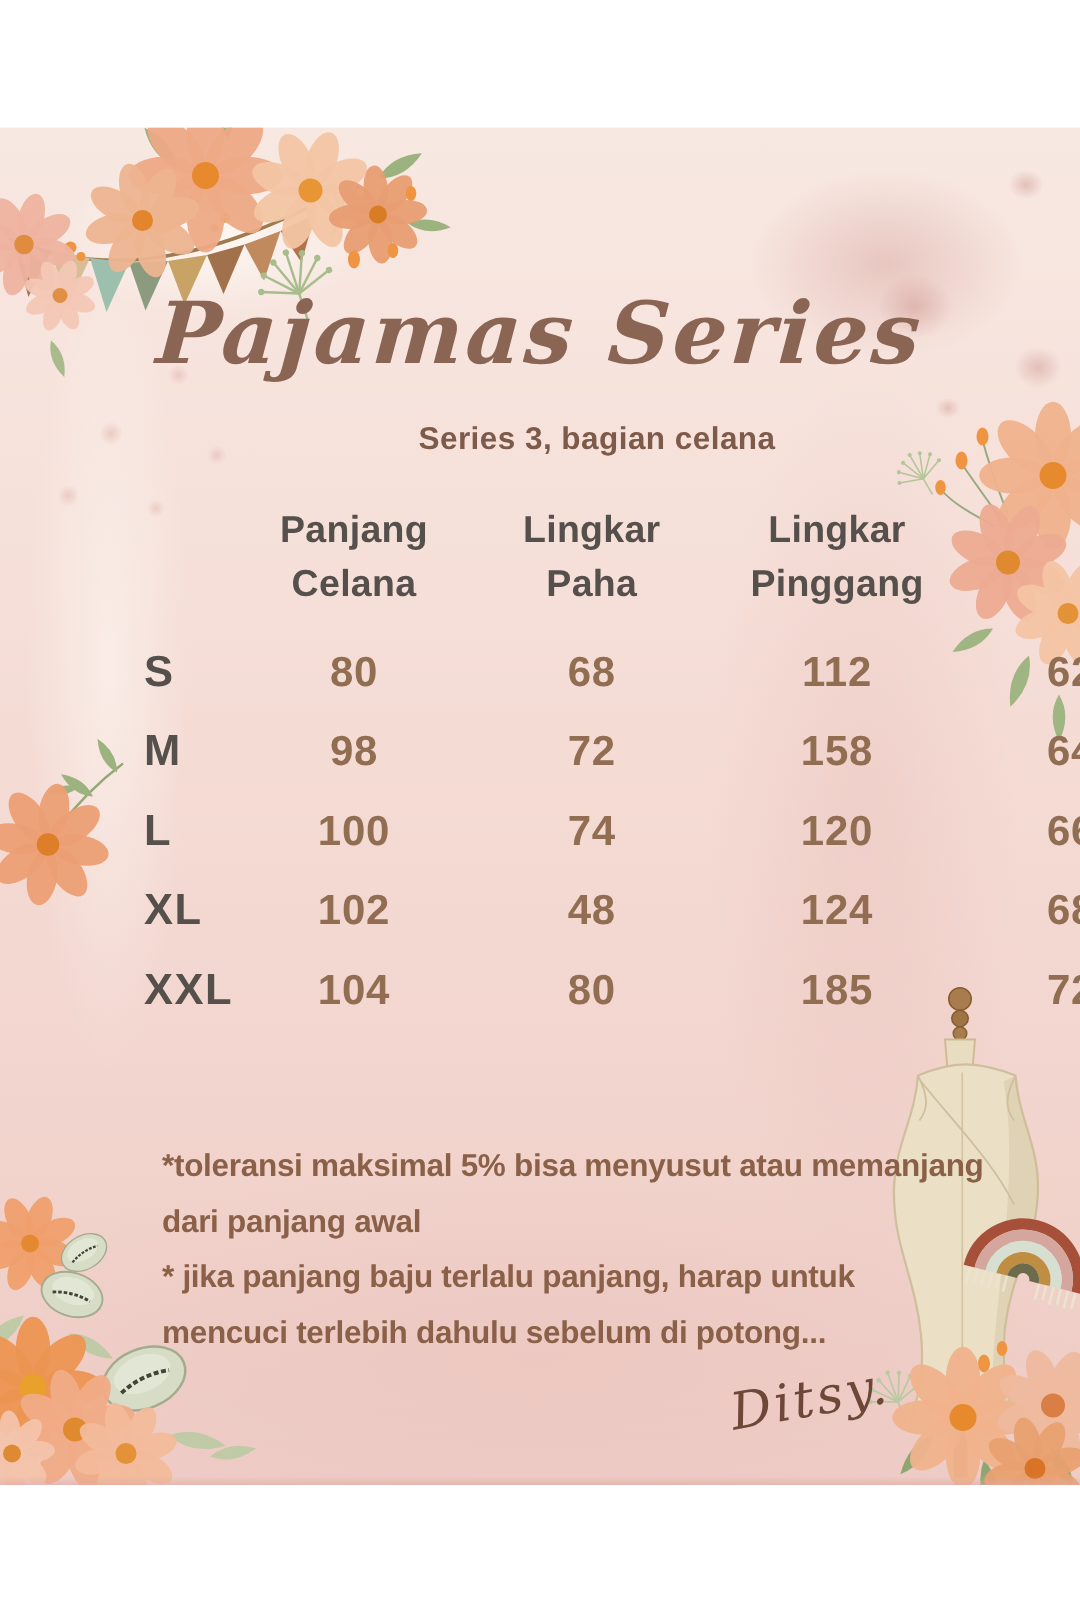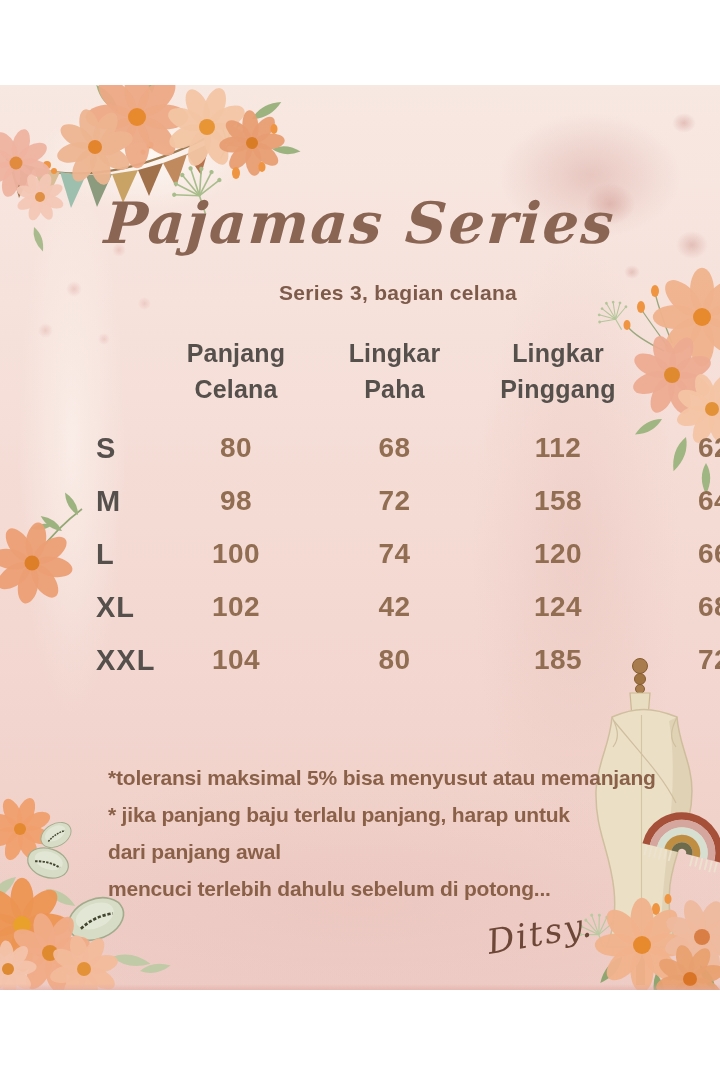--- a/index.html
+++ b/index.html
@@ -344,36 +344,36 @@
         <div class="trow">
           <div class="tlabel">L</div>
           <div class="tcell">100</div>
           <div class="tcell">74</div>
           <div class="tcell">120</div>
           <div class="tcell">66</div>
         </div>
         <div class="trow">
           <div class="tlabel">XL</div>
           <div class="tcell">102</div>
-          <div class="tcell">42</div>
+          <div class="tcell">48</div>
           <div class="tcell">124</div>
           <div class="tcell">68</div>
         </div>
         <div class="trow">
           <div class="tlabel">XXL</div>
           <div class="tcell">104</div>
           <div class="tcell">80</div>
           <div class="tcell">185</div>
           <div class="tcell">72</div>
         </div>
       </div>
     </div>
 
     <div class="notes">
       <p>*toleransi  maksimal 5% bisa menyusut atau memanjang</p>
+      <p>dari panjang awal</p>
       <p>* jika panjang baju terlalu panjang, harap  untuk</p>
-      <p>dari panjang awal</p>
       <p>mencuci terlebih dahulu sebelum di potong...</p>
     </div>
 
     <div class="signature">Ditsy.</div>
   </div>
 </div>
 
 </body></html>

